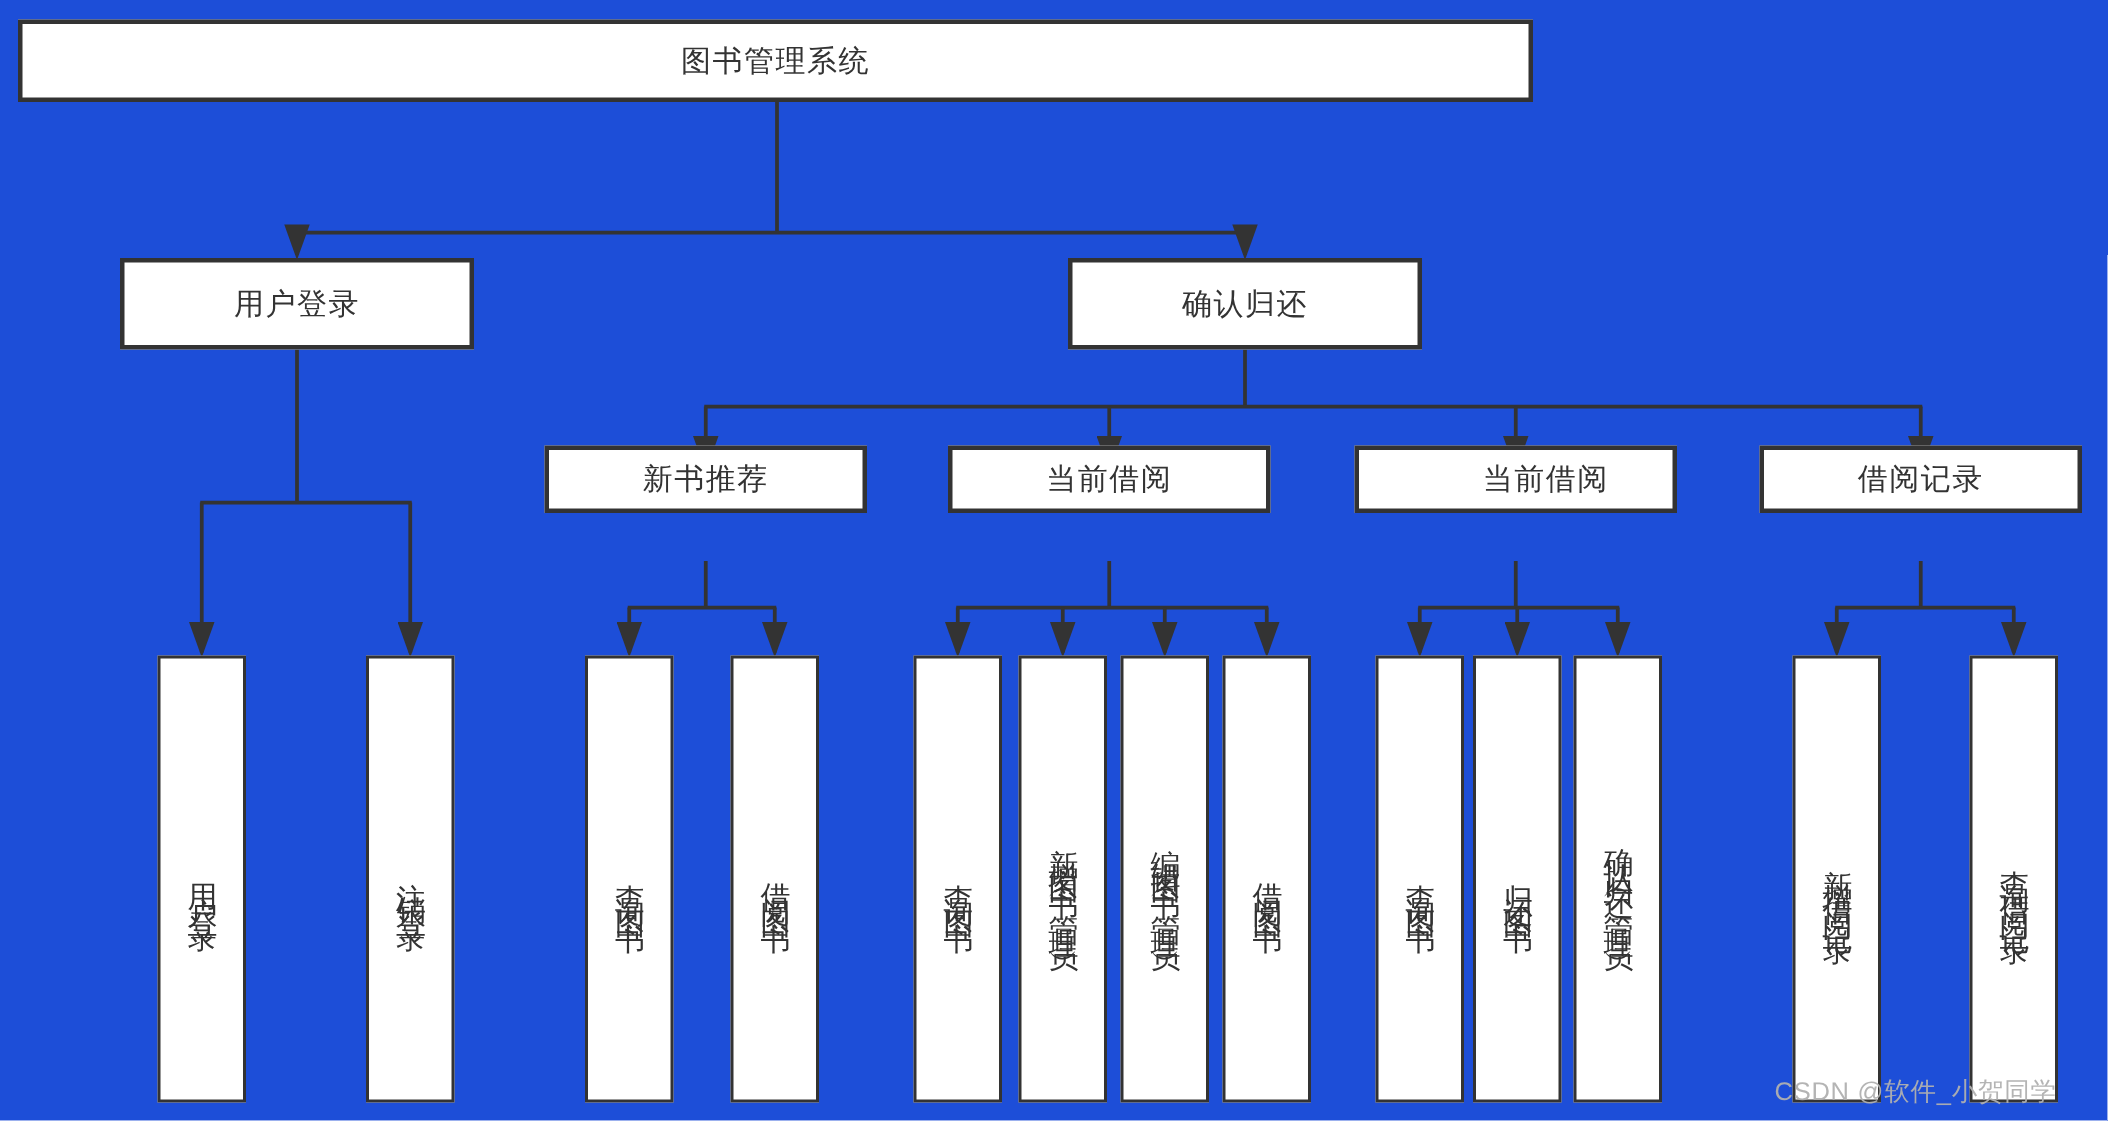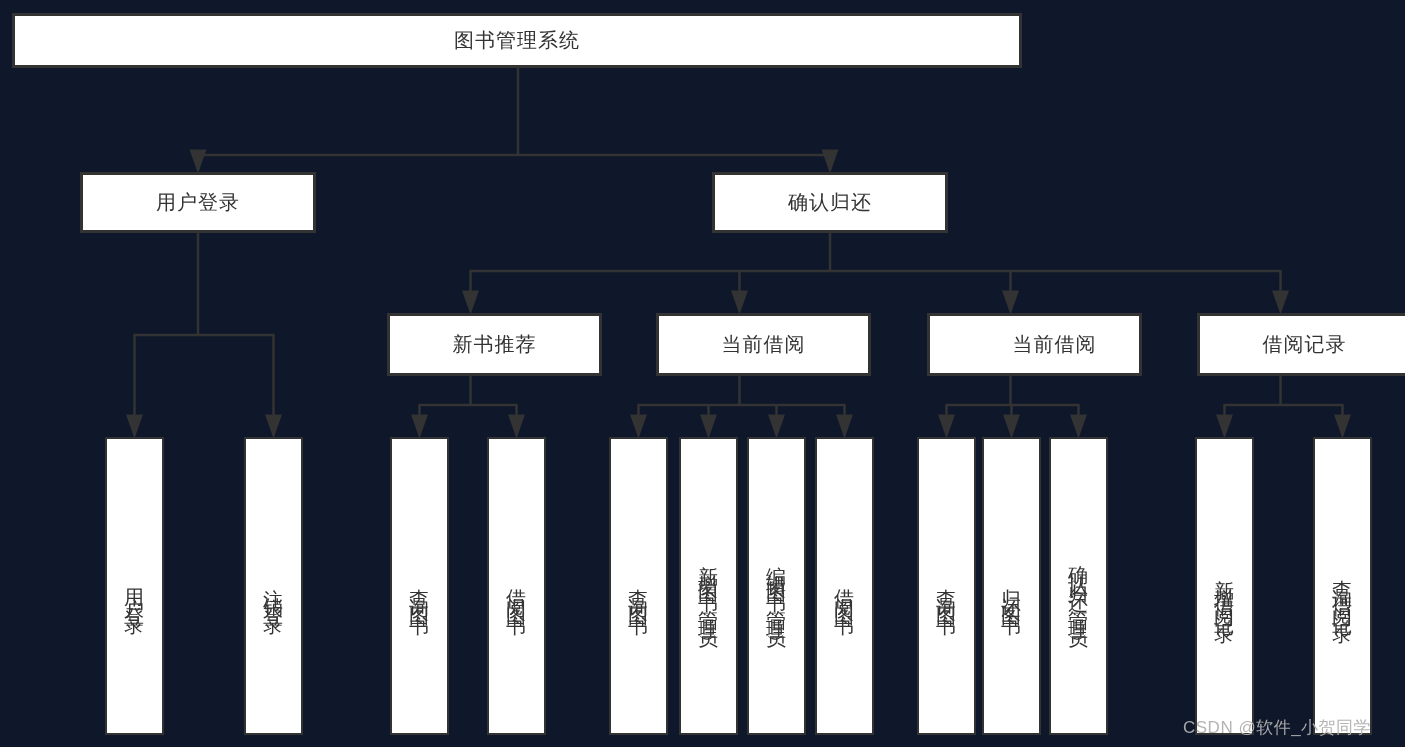--- a/index.html
+++ b/index.html
@@ -5,21 +5,21 @@
   html, body {
     margin: 0;
     padding: 0;
     background: #ffffff;
     font-family: "Liberation Sans", "DejaVu Sans", sans-serif;
   }
   .canvas {
     position: relative;
     width: 1405px;
     height: 747px;
-    background: #0f172a;
+    background: #1d4ed8;
     overflow: hidden;
   }
   .connectors {
     position: absolute;
     left: 0;
     top: 0;
     width: 1405px;
     height: 747px;
   }
   .node {
@@ -33,21 +33,21 @@
     justify-content: center;
     font-size: 20px;
     letter-spacing: 1px;
     white-space: nowrap;
   }
   .node.root {
     left: 12px; top: 13px; width: 1010px; height: 55px;
     font-size: 20px;
   }
   .node.lvl2 { top: 172px; width: 236px; height: 61px; }
-  .node.lvl3 { top: 313px; width: 215px; height: 63px; margin-left: 24px; }
+  .node.lvl3 { top: 297px; width: 215px; height: 45px; }
   .node.leaf {
     top: 437px; width: 59px; height: 298px;
     border-width: 2px;
   }
   .leaf .vtext {
     writing-mode: vertical-rl;
     text-orientation: mixed;
     letter-spacing: 9px;
     line-height: 1.2;
     font-size: 20px;

